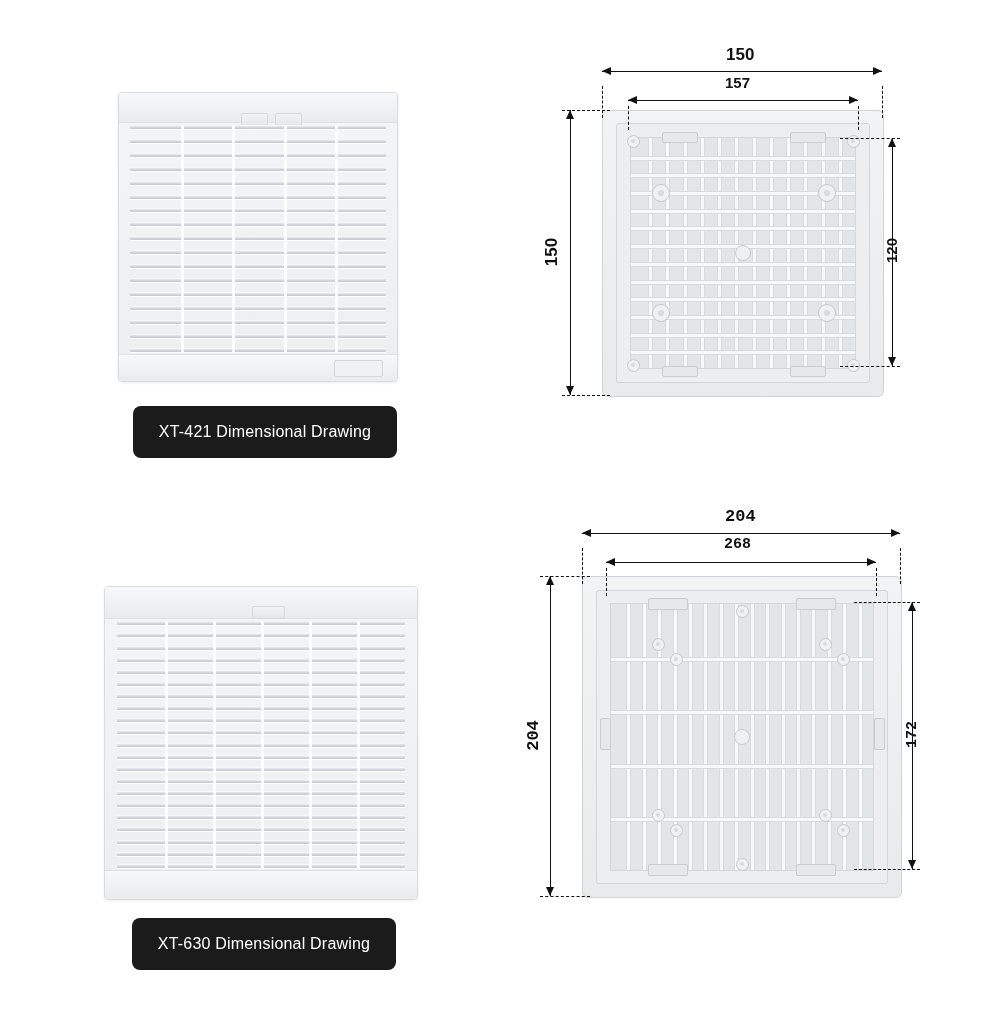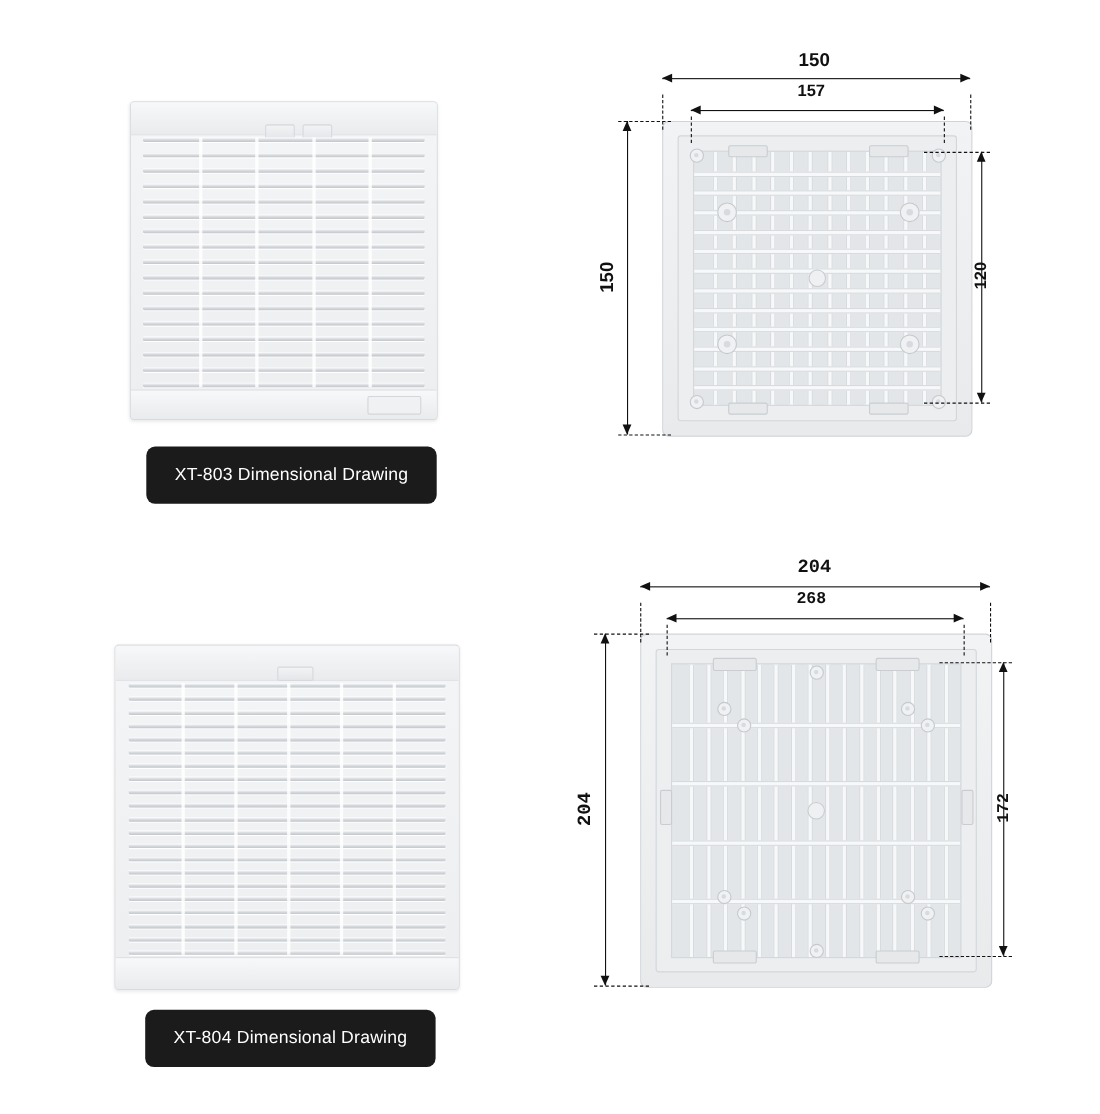--- a/index.html
+++ b/index.html
@@ -248,21 +248,21 @@
         <div class="louver"></div>
         <div style="position: absolute; top: 0px; bottom: 0px; width: 3px; left: 20%; background: rgba(255, 255, 255, 0.85);"></div>
         <div style="position: absolute; top: 0px; bottom: 0px; width: 3px; left: 40%; background: rgba(255, 255, 255, 0.85);"></div>
         <div style="position: absolute; top: 0px; bottom: 0px; width: 3px; left: 60%; background: rgba(255, 255, 255, 0.85);"></div>
         <div style="position: absolute; top: 0px; bottom: 0px; width: 3px; left: 80%; background: rgba(255, 255, 255, 0.85);"></div>
       </div>
     <div class="front-cap bottom"></div>
     <div class="front-latch"></div>
   </div>
 
-  <div class="label-pill" style="left:133px; top:406px; width:264px; height:52px;">XT-803 Dimensional Drawing</div>
+  <div class="label-pill" style="left:133px; top:406px; width:264px; height:52px;">XT-421 Dimensional Drawing</div>
 
   <div class="tech" style="left:540px; top:44px; width:420px; height:400px;">
 
     <div class="tech-body" style="left:62px; top:66px; width:280px; height:285px;"></div>
     <div class="tech-inner" style="left:76px; top:79px; width:252px; height:258px;"></div>
     <div class="tech-filter" id="filter-803" style="left:90px; top:93px; width:224px; height:230px;">
         <div class="grid-v" style="left: 7.69231%;"></div>
         <div class="grid-v" style="left: 15.3846%;"></div>
         <div class="grid-v" style="left: 23.0769%;"></div>
         <div class="grid-v" style="left: 30.7692%;"></div>
@@ -363,21 +363,21 @@
         <div class="louver"></div>
         <div style="position: absolute; top: 0px; bottom: 0px; width: 3px; left: 16.6667%; background: rgba(255, 255, 255, 0.85);"></div>
         <div style="position: absolute; top: 0px; bottom: 0px; width: 3px; left: 33.3333%; background: rgba(255, 255, 255, 0.85);"></div>
         <div style="position: absolute; top: 0px; bottom: 0px; width: 3px; left: 50%; background: rgba(255, 255, 255, 0.85);"></div>
         <div style="position: absolute; top: 0px; bottom: 0px; width: 3px; left: 66.6667%; background: rgba(255, 255, 255, 0.85);"></div>
         <div style="position: absolute; top: 0px; bottom: 0px; width: 3px; left: 83.3333%; background: rgba(255, 255, 255, 0.85);"></div>
       </div>
     <div class="front-cap bottom"></div>
   </div>
 
-  <div class="label-pill" style="left:132px; top:418px; width:264px; height:52px;">XT-804 Dimensional Drawing</div>
+  <div class="label-pill" style="left:132px; top:418px; width:264px; height:52px;">XT-630 Dimensional Drawing</div>
 
   <div class="tech" style="left:524px; top:6px; width:440px; height:400px;font-family:Liberation Mono, monospace;">
 
     <div class="tech-body" style="left:58px; top:70px; width:318px; height:320px;"></div>
     <div class="tech-inner" style="left:72px; top:84px; width:290px; height:292px;"></div>
     <div class="tech-filter" id="filter-804" style="left:86px; top:97px; width:262px; height:266px;">
         <div class="grid-v" style="left: 5.88235%;"></div>
         <div class="grid-v" style="left: 11.7647%;"></div>
         <div class="grid-v" style="left: 17.6471%;"></div>
         <div class="grid-v" style="left: 23.5294%;"></div>

